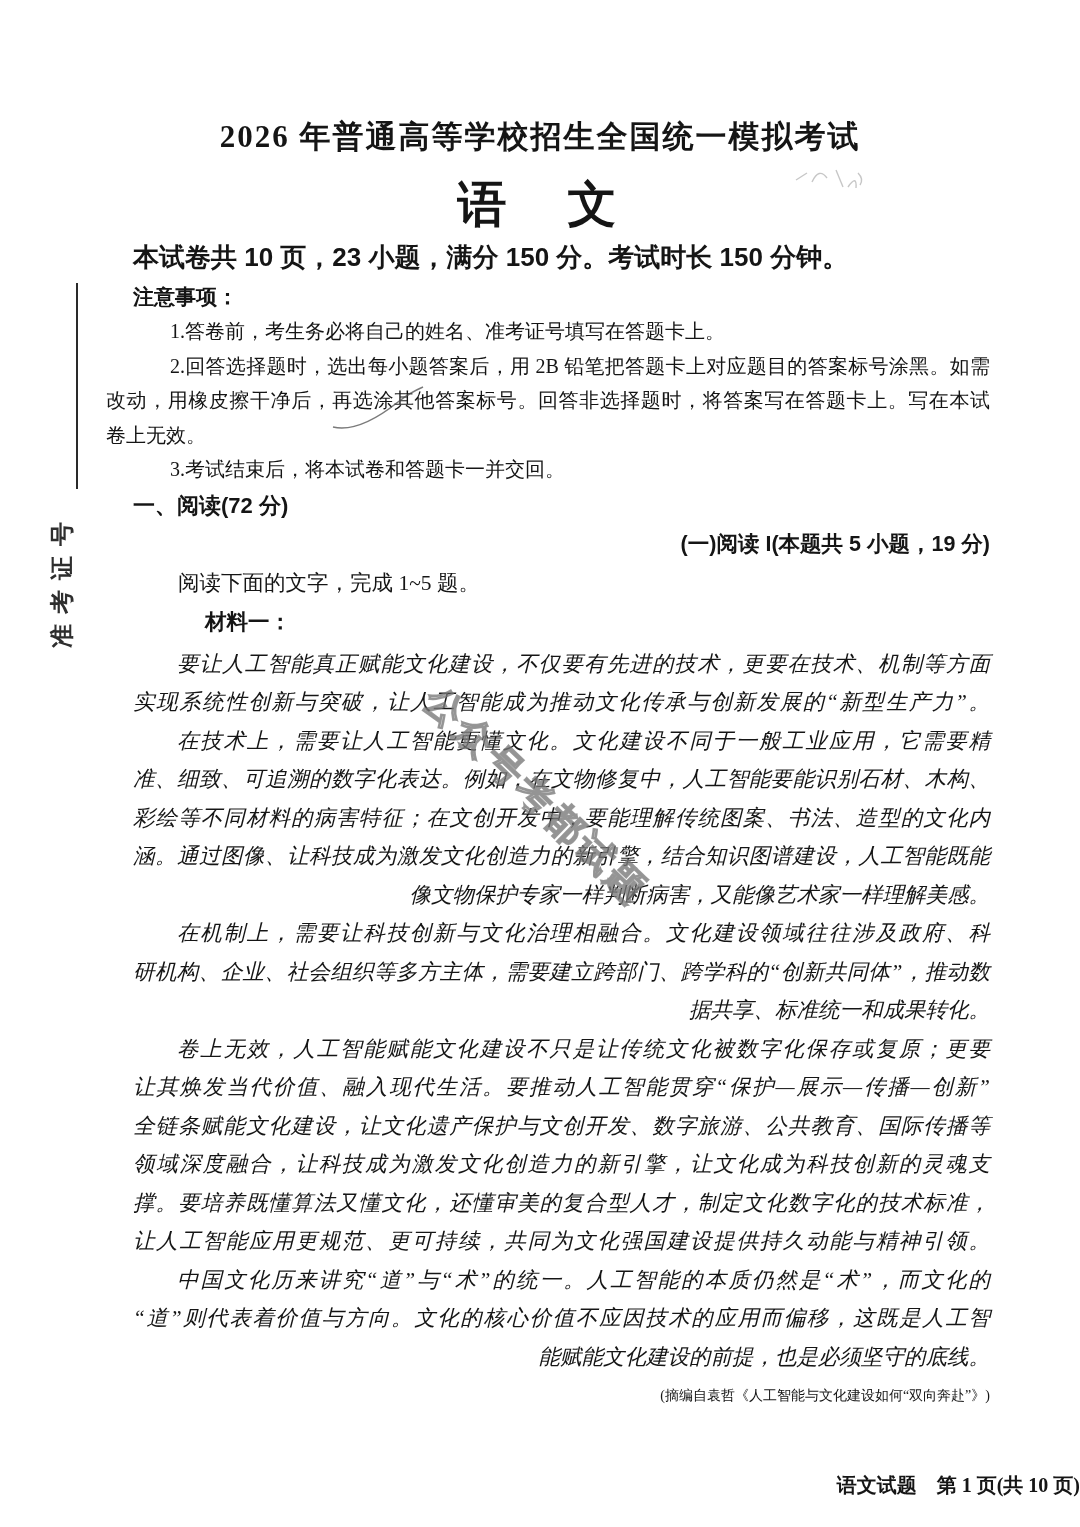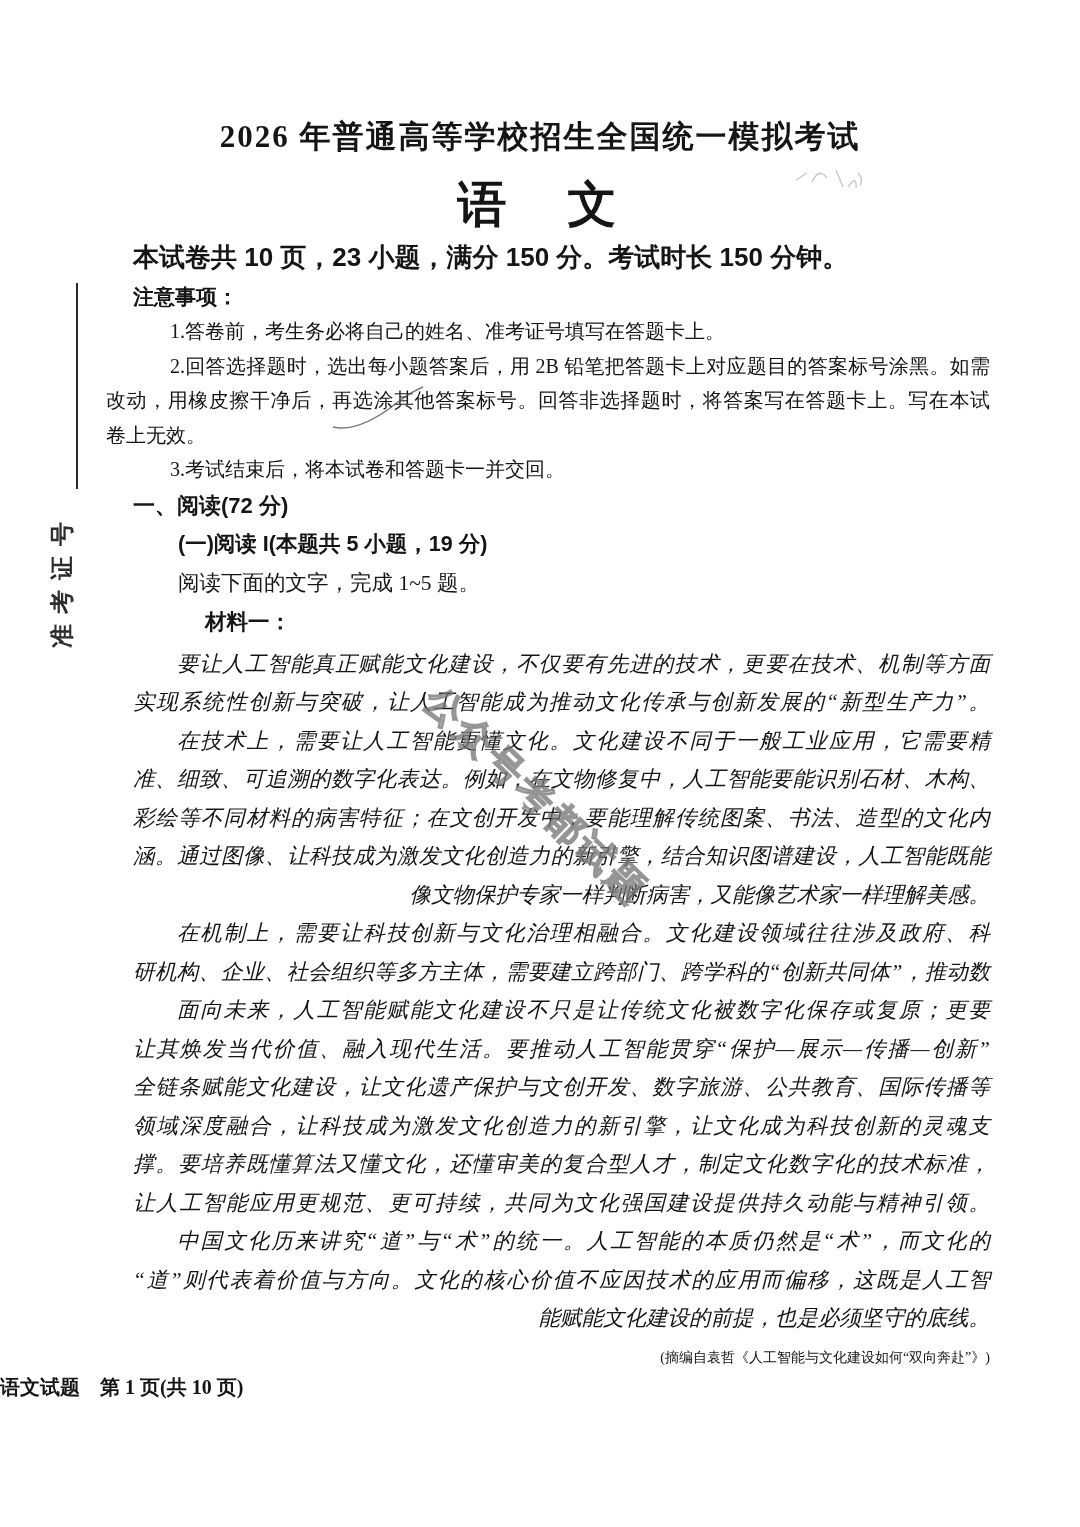--- a/index.html
+++ b/index.html
@@ -37,21 +37,21 @@
     font-family:"Liberation Sans","DejaVu Sans",sans-serif;
     font-weight:700;font-size:21px;line-height:34px;
   }
   .n-line{font-size:20px;line-height:34.6px;}
   .section-heading{
     font-family:"Liberation Sans","DejaVu Sans",sans-serif;
     font-weight:700;font-size:22px;line-height:38px;
   }
   .subsection-heading{
     font-family:"Liberation Sans","DejaVu Sans",sans-serif;
-    font-weight:700;font-size:21.5px;line-height:39px;margin-left:45px;
+    font-weight:700;font-size:21.5px;line-height:39px;margin-left:45px;text-align:right;
   }
   .reading-instruction{font-size:21.5px;line-height:39px;margin-left:45px;}
   .material-label{
     font-family:"Liberation Sans","DejaVu Sans",sans-serif;
     font-weight:700;font-size:21.5px;line-height:38px;margin-left:72px;
   }
   .material{margin-top:4px;}
   .m-line{
     font-size:21.5px;line-height:38.5px;
     font-style:italic;
@@ -60,22 +60,22 @@
   .ind{text-indent:37px;}
   .ind2{text-indent:44px;}
   .hang{margin-left:-27px;}
   .full{text-align:justify;text-align-last:justify;}
   .attribution{
     font-size:14px;line-height:40px;
     text-align:right;
   }
   
   .page-footer{
-    position:absolute;top:1374px;left:0;width:100%;
-    text-align:left;font-weight:700;font-size:20px;
+    position:absolute;top:1472px;left:0;width:100%;
+    text-align:right;font-weight:700;font-size:20px;
   }
   
   .seal-line{
     position:absolute;left:76px;top:283px;width:2px;height:206px;
     background:#2a2a2a;
   }
   .seal-label{
     position:absolute;left:46px;top:648px;
     transform:rotate(-90deg);transform-origin:0 0;
     font-family:"Liberation Sans","DejaVu Sans",sans-serif;
@@ -128,21 +128,22 @@
     <div class="material">
         <div class="m-line ind2 full">要让人工智能真正赋能文化建设，不仅要有先进的技术，更要在技术、机制等方面</div>
         <div class="m-line full">实现系统性创新与突破，让人工智能成为推动文化传承与创新发展的“新型生产力”。</div>
         <div class="m-line ind2 full">在技术上，需要让人工智能更懂文化。文化建设不同于一般工业应用，它需要精</div>
         <div class="m-line full">准、细致、可追溯的数字化表达。例如，在文物修复中，人工智能要能识别石材、木构、</div>
         <div class="m-line full">彩绘等不同材料的病害特征；在文创开发中，要能理解传统图案、书法、造型的文化内</div>
         <div class="m-line full">涵。通过图像、让科技成为激发文化创造力的新引擎，结合知识图谱建设，人工智能既能</div>
         <div class="m-line">像文物保护专家一样判断病害，又能像艺术家一样理解美感。</div>
         <div class="m-line ind2 full">在机制上，需要让科技创新与文化治理相融合。文化建设领域往往涉及政府、科</div>
         <div class="m-line full">研机构、企业、社会组织等多方主体，需要建立跨部门、跨学科的“创新共同体”，推动数</div>
-        <div class="m-line ind2 full">面向未来，人工智能赋能文化建设不只是让传统文化被数字化保存或复原；更要</div>
+        <div class="m-line">据共享、标准统一和成果转化。</div>
+        <div class="m-line ind2 full">卷上无效，人工智能赋能文化建设不只是让传统文化被数字化保存或复原；更要</div>
         <div class="m-line full">让其焕发当代价值、融入现代生活。要推动人工智能贯穿“保护—展示—传播—创新”</div>
         <div class="m-line full">全链条赋能文化建设，让文化遗产保护与文创开发、数字旅游、公共教育、国际传播等</div>
         <div class="m-line full">领域深度融合，让科技成为激发文化创造力的新引擎，让文化成为科技创新的灵魂支</div>
         <div class="m-line full">撑。要培养既懂算法又懂文化，还懂审美的复合型人才，制定文化数字化的技术标准，</div>
         <div class="m-line full">让人工智能应用更规范、更可持续，共同为文化强国建设提供持久动能与精神引领。</div>
         <div class="m-line ind2 full">中国文化历来讲究“道”与“术”的统一。人工智能的本质仍然是“术”，而文化的</div>
         <div class="m-line full">“道”则代表着价值与方向。文化的核心价值不应因技术的应用而偏移，这既是人工智</div>
         <div class="m-line">能赋能文化建设的前提，也是必须坚守的底线。</div>
       </div>
 

